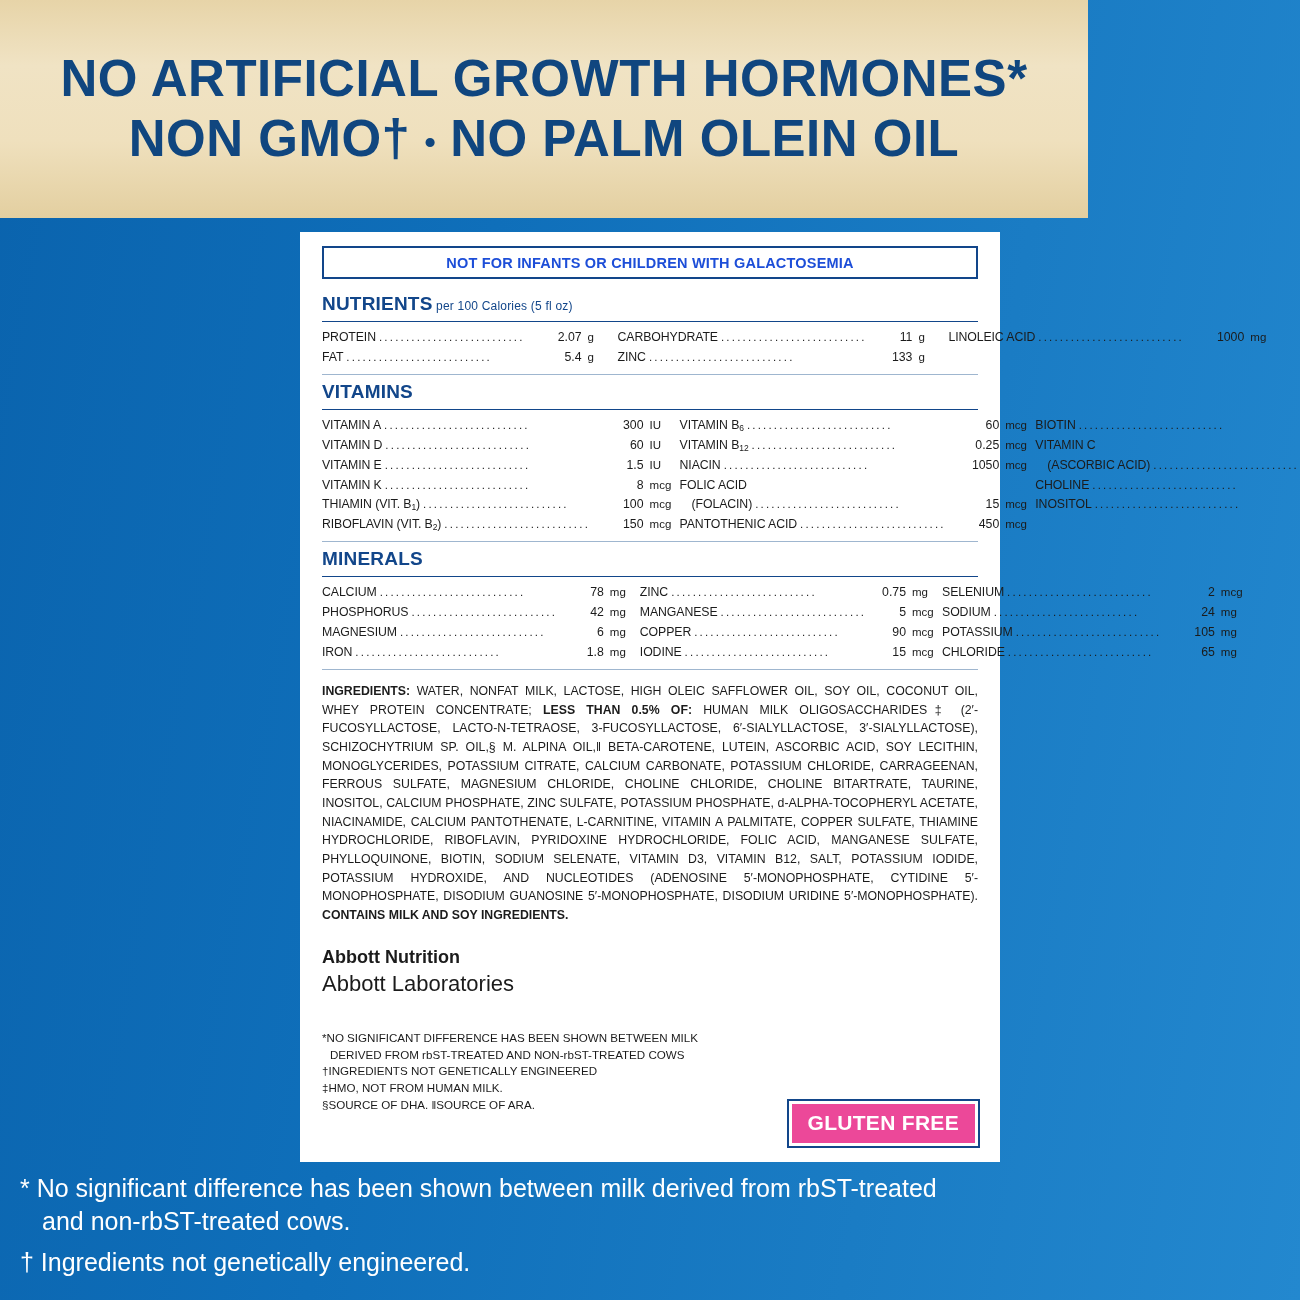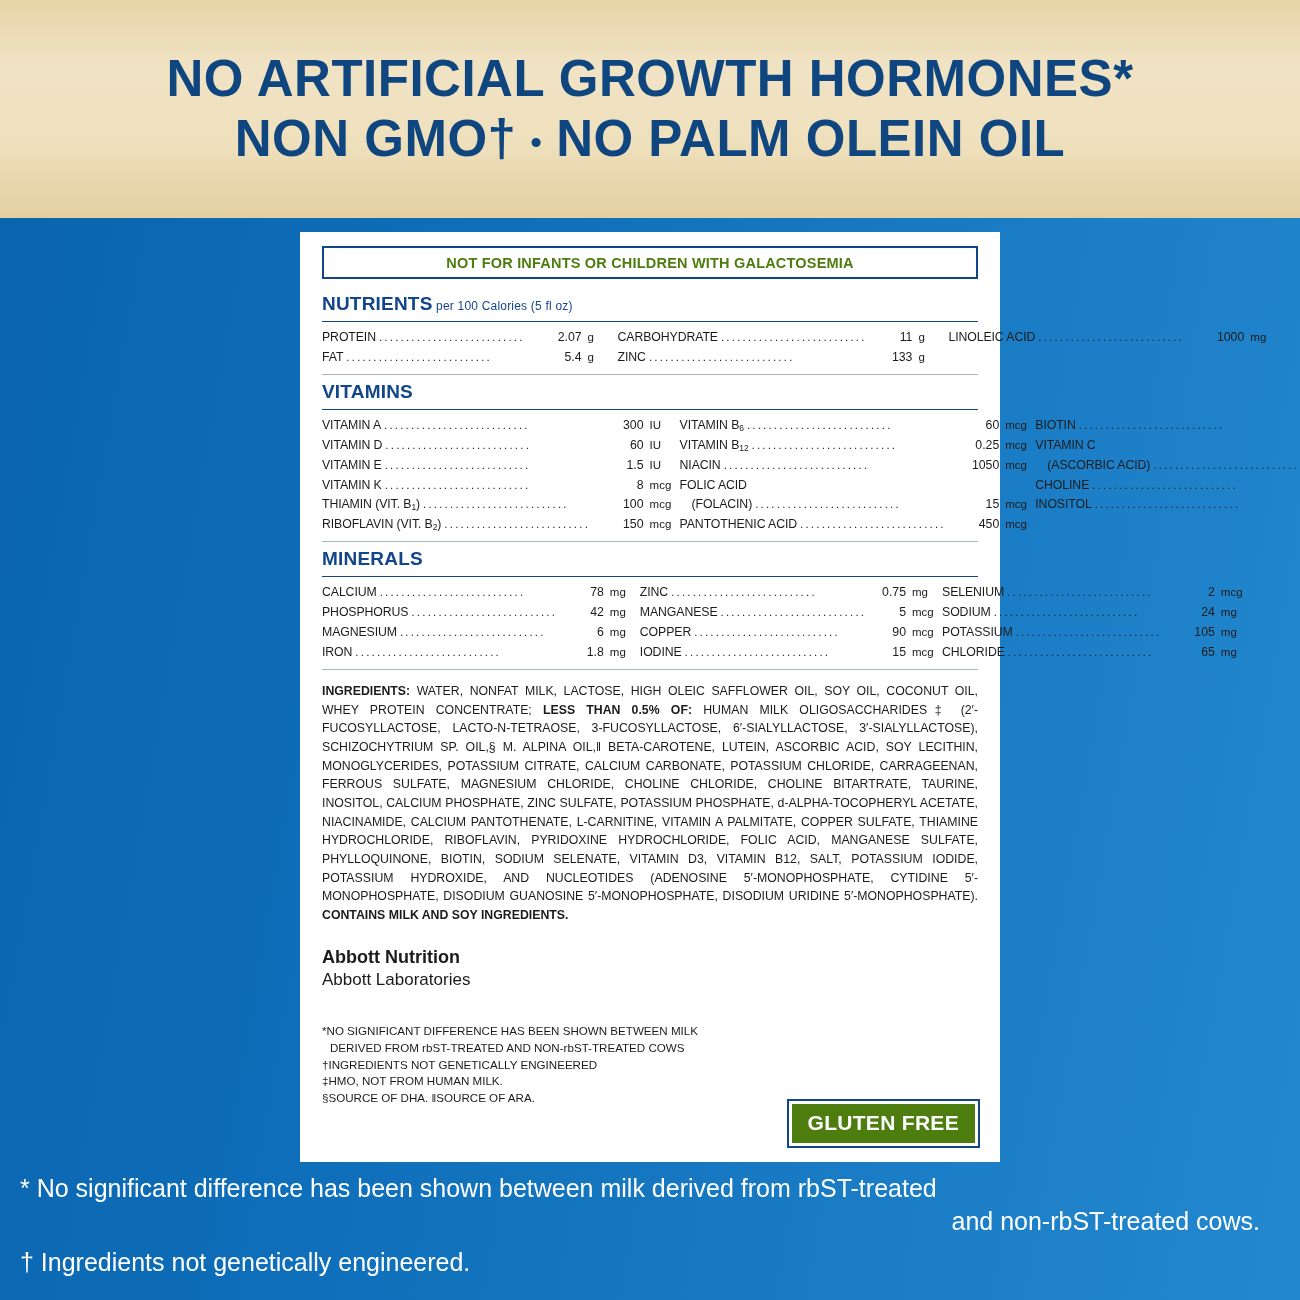--- a/index.html
+++ b/index.html
@@ -10,21 +10,21 @@
   body {
     background: linear-gradient(100deg, #0a63ad 0%, #0f6fba 35%, #1a7cc4 70%, #2388cf 100%);
     position: relative;
     overflow: hidden;
   }
 
   
   .banner {
     position: absolute;
     left: 0; top: 0;
-    width: 1300px; height: 218px;
+    width: 1088px; height: 218px;
     background: linear-gradient(180deg, #e7d4a8 0%, #f0e3c4 30%, #efe0bd 65%, #e3cfa0 100%);
     display: flex; flex-direction: column;
     align-items: center; justify-content: center;
     text-align: center;
   }
   .banner-line1 {
     color: #10467f;
     font-size: 51px;
     font-weight: bold;
     letter-spacing: 0.5px;
@@ -44,21 +44,21 @@
     position: absolute;
     left: 300px; top: 232px;
     width: 700px; height: 930px;
     background: #ffffff;
   }
   .panel-inner { padding: 14px 22px 0 22px; }
 
   .galacto-box {
     border: 2px solid #12468a;
     text-align: center;
-    color: #4d7c0f;
+    color: #1d4ed8;
     font-size: 14.5px;
     font-weight: bold;
     letter-spacing: 0.2px;
     padding: 7px 0 6px 0;
     margin-bottom: 14px;
   }
 
   .sect-head {
     color: #12468a;
     font-size: 19px;
@@ -136,58 +136,58 @@
     text-align: justify;
     margin-top: 12px;
   }
   .ing-lead { font-weight: bold; font-size: 12.3px; }
 
   .company {
     margin-top: 20px;
     color: #1b1b1b;
   }
   .company .c-name { font-size: 18px; font-weight: bold; line-height: 1.35; }
-  .company .c-line { font-size: 17px; line-height: 1.35; }
+  .company .c-line { font-size: 22px; line-height: 1.35; }
 
   .footnotes {
     margin-top: 31px;
     font-size: 11.6px;
     line-height: 1.45;
     color: #1b1b1b;
     position: relative;
   }
   .footnotes .fn { white-space: nowrap; }
   .footnotes .fn.ind { padding-left: 8px; }
 
   .gluten {
     position: absolute;
     right: 22px;
     bottom: 16px;
-    background: #4d7c0f;
+    background: #ec4899;
     color: #ffffff;
     font-size: 21px;
     font-weight: bold;
     letter-spacing: .3px;
     padding: 7px 16px 8px 16px;
     border: 3px solid #ffffff;
     outline: 2px solid #12468a;
   }
 
   
   .bottom-notes {
     position: absolute;
     left: 20px;
     top: 1172px;
     width: 1240px;
     color: #ffffff;
     font-size: 25px;
     line-height: 1.32;
   }
   .bottom-notes .bn2 { margin-top: 8px; }
-  .bottom-notes .hang { padding-left: 22px; display: block; text-align: right; }
+  .bottom-notes .hang { padding-left: 22px; display: block; }
 </style>
 </head>
 <body>
 
 <div class="banner">
   <div class="banner-line1">NO ARTIFICIAL GROWTH HORMONES*</div>
   <div class="banner-line2">
     <span>NON GMO†</span><span class="dot-sep">•</span><span>NO PALM OLEIN OIL</span>
   </div>
 </div>

